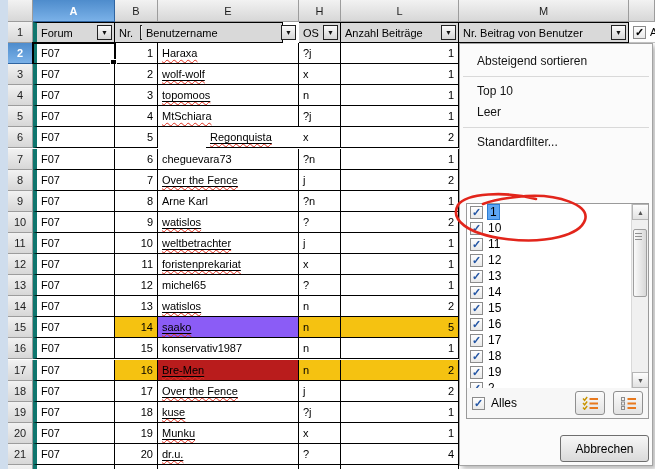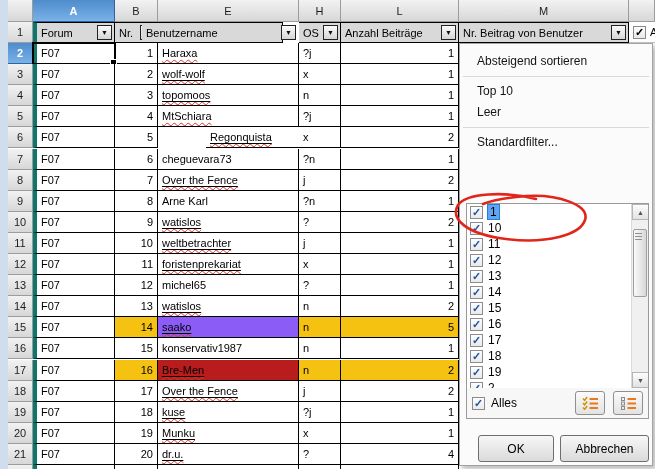--- a/index.html
+++ b/index.html
@@ -358,21 +358,20 @@
             <rect x="1.5" y="6" width="3" height="3" fill="none" stroke="#8d8d8d"></rect>
             <rect x="1.5" y="10.5" width="3" height="3" fill="none" stroke="#8d8d8d"></rect>
             <rect x="7.5" y="2" width="8.5" height="2" fill="#e8791e"></rect>
             <rect x="7.5" y="6.5" width="8.5" height="2" fill="#e8791e"></rect>
             <rect x="7.5" y="11" width="8.5" height="2" fill="#e8791e"></rect>
           </svg>
         </button>
       </span>
     </div>
 
-    <button id="okbtn" class="btn">OK</button>
     <button id="cancelbtn" class="btn">Abbrechen</button>
   </div>
 
   <svg id="annotation" width="655" height="469" viewBox="0 0 655 469">
     <path d="M 536 199 C 505 191, 466 193, 458 205
              C 450 219, 466 234, 506 239
              C 547 244, 580 235, 585 220
              C 590 205, 558 194, 526 196
              C 509 197.5, 493 200, 483 204" fill="none" stroke="#E2251B" stroke-width="2.6" stroke-linecap="round"></path>
   </svg>

